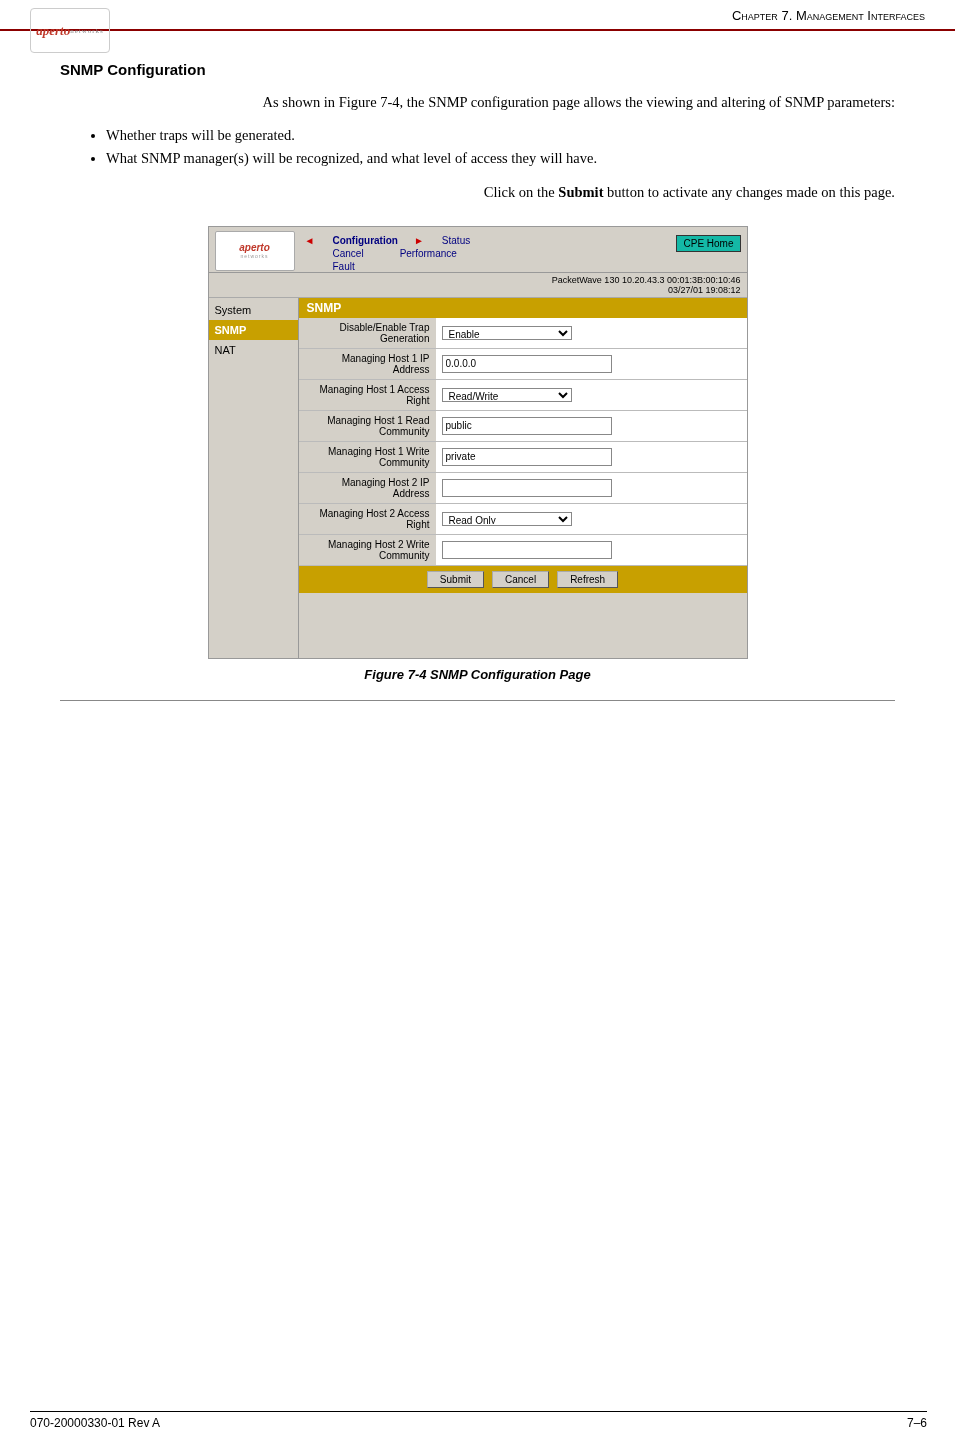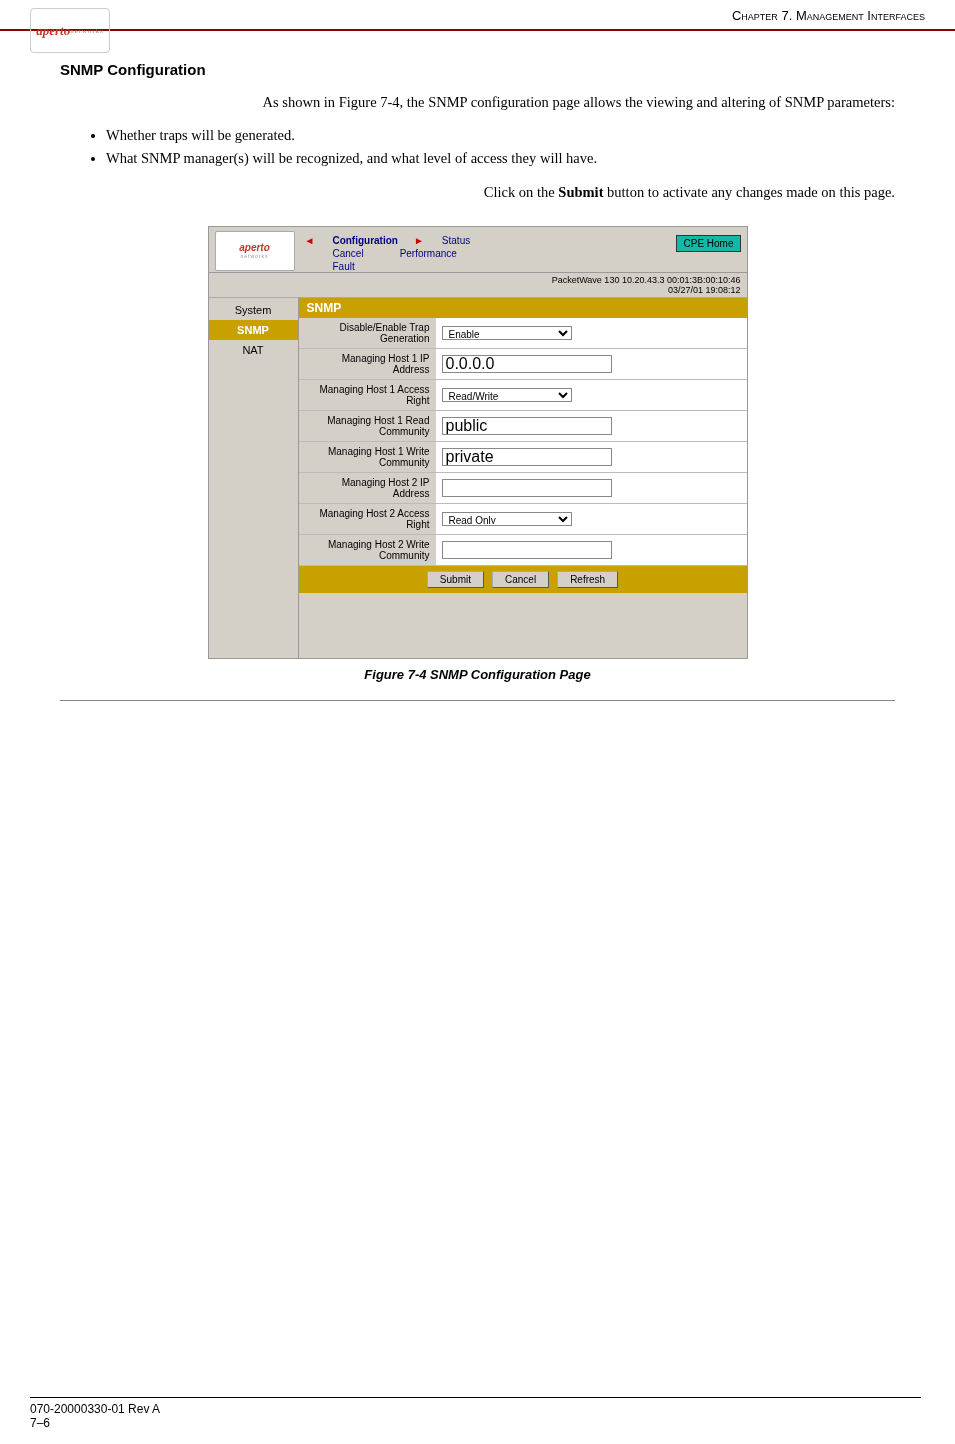--- a/index.html
+++ b/index.html
@@ -184,21 +184,20 @@
       width: 90px;
       background: #d4d0c8;
       border-right: 1px solid #999;
       padding-top: 2px;
     }
     .sidebar-item {
       padding: 4px 6px;
       font-size: 11px;
       cursor: pointer;
       color: #000;
-      text-align: center;
     }
     .sidebar-item.active {
       background: #c8a000;
       color: #fff;
       font-weight: bold;
     }
 
     
     .content-area {
       flex: 1;
@@ -232,21 +231,21 @@
       vertical-align: middle;
     }
     .form-table td.value-cell {
       padding: 3px 6px;
       background: #fff;
       vertical-align: middle;
     }
     .form-input {
       border: 1px solid #888;
       background: #fff;
-      font-size: 16px;
+      font-size: 10px;
       padding: 1px 3px;
       width: 170px;
       height: 18px;
     }
     .form-select {
       border: 1px solid #888;
       background: #fff;
       font-size: 10px;
       padding: 1px 2px;
       width: 130px;
@@ -280,28 +279,27 @@
     }
     .figure-caption span {
       font-weight: bold;
     }
 
     
     .page-footer {
       position: absolute;
       bottom: 14px;
       left: 30px;
-      right: 34px;
+      right: 28px;
       border-top: 1px solid #000;
       display: flex;
       justify-content: space-between;
       padding-top: 4px;
       font-size: 12px;
       font-family: Arial, sans-serif;
-      flex-direction: column;
     }
 
     hr.section-divider {
       border: none;
       border-top: 1px solid #888;
       margin: 18px 0 10px 0;
     }
   </style>
 </head>
 <body>

